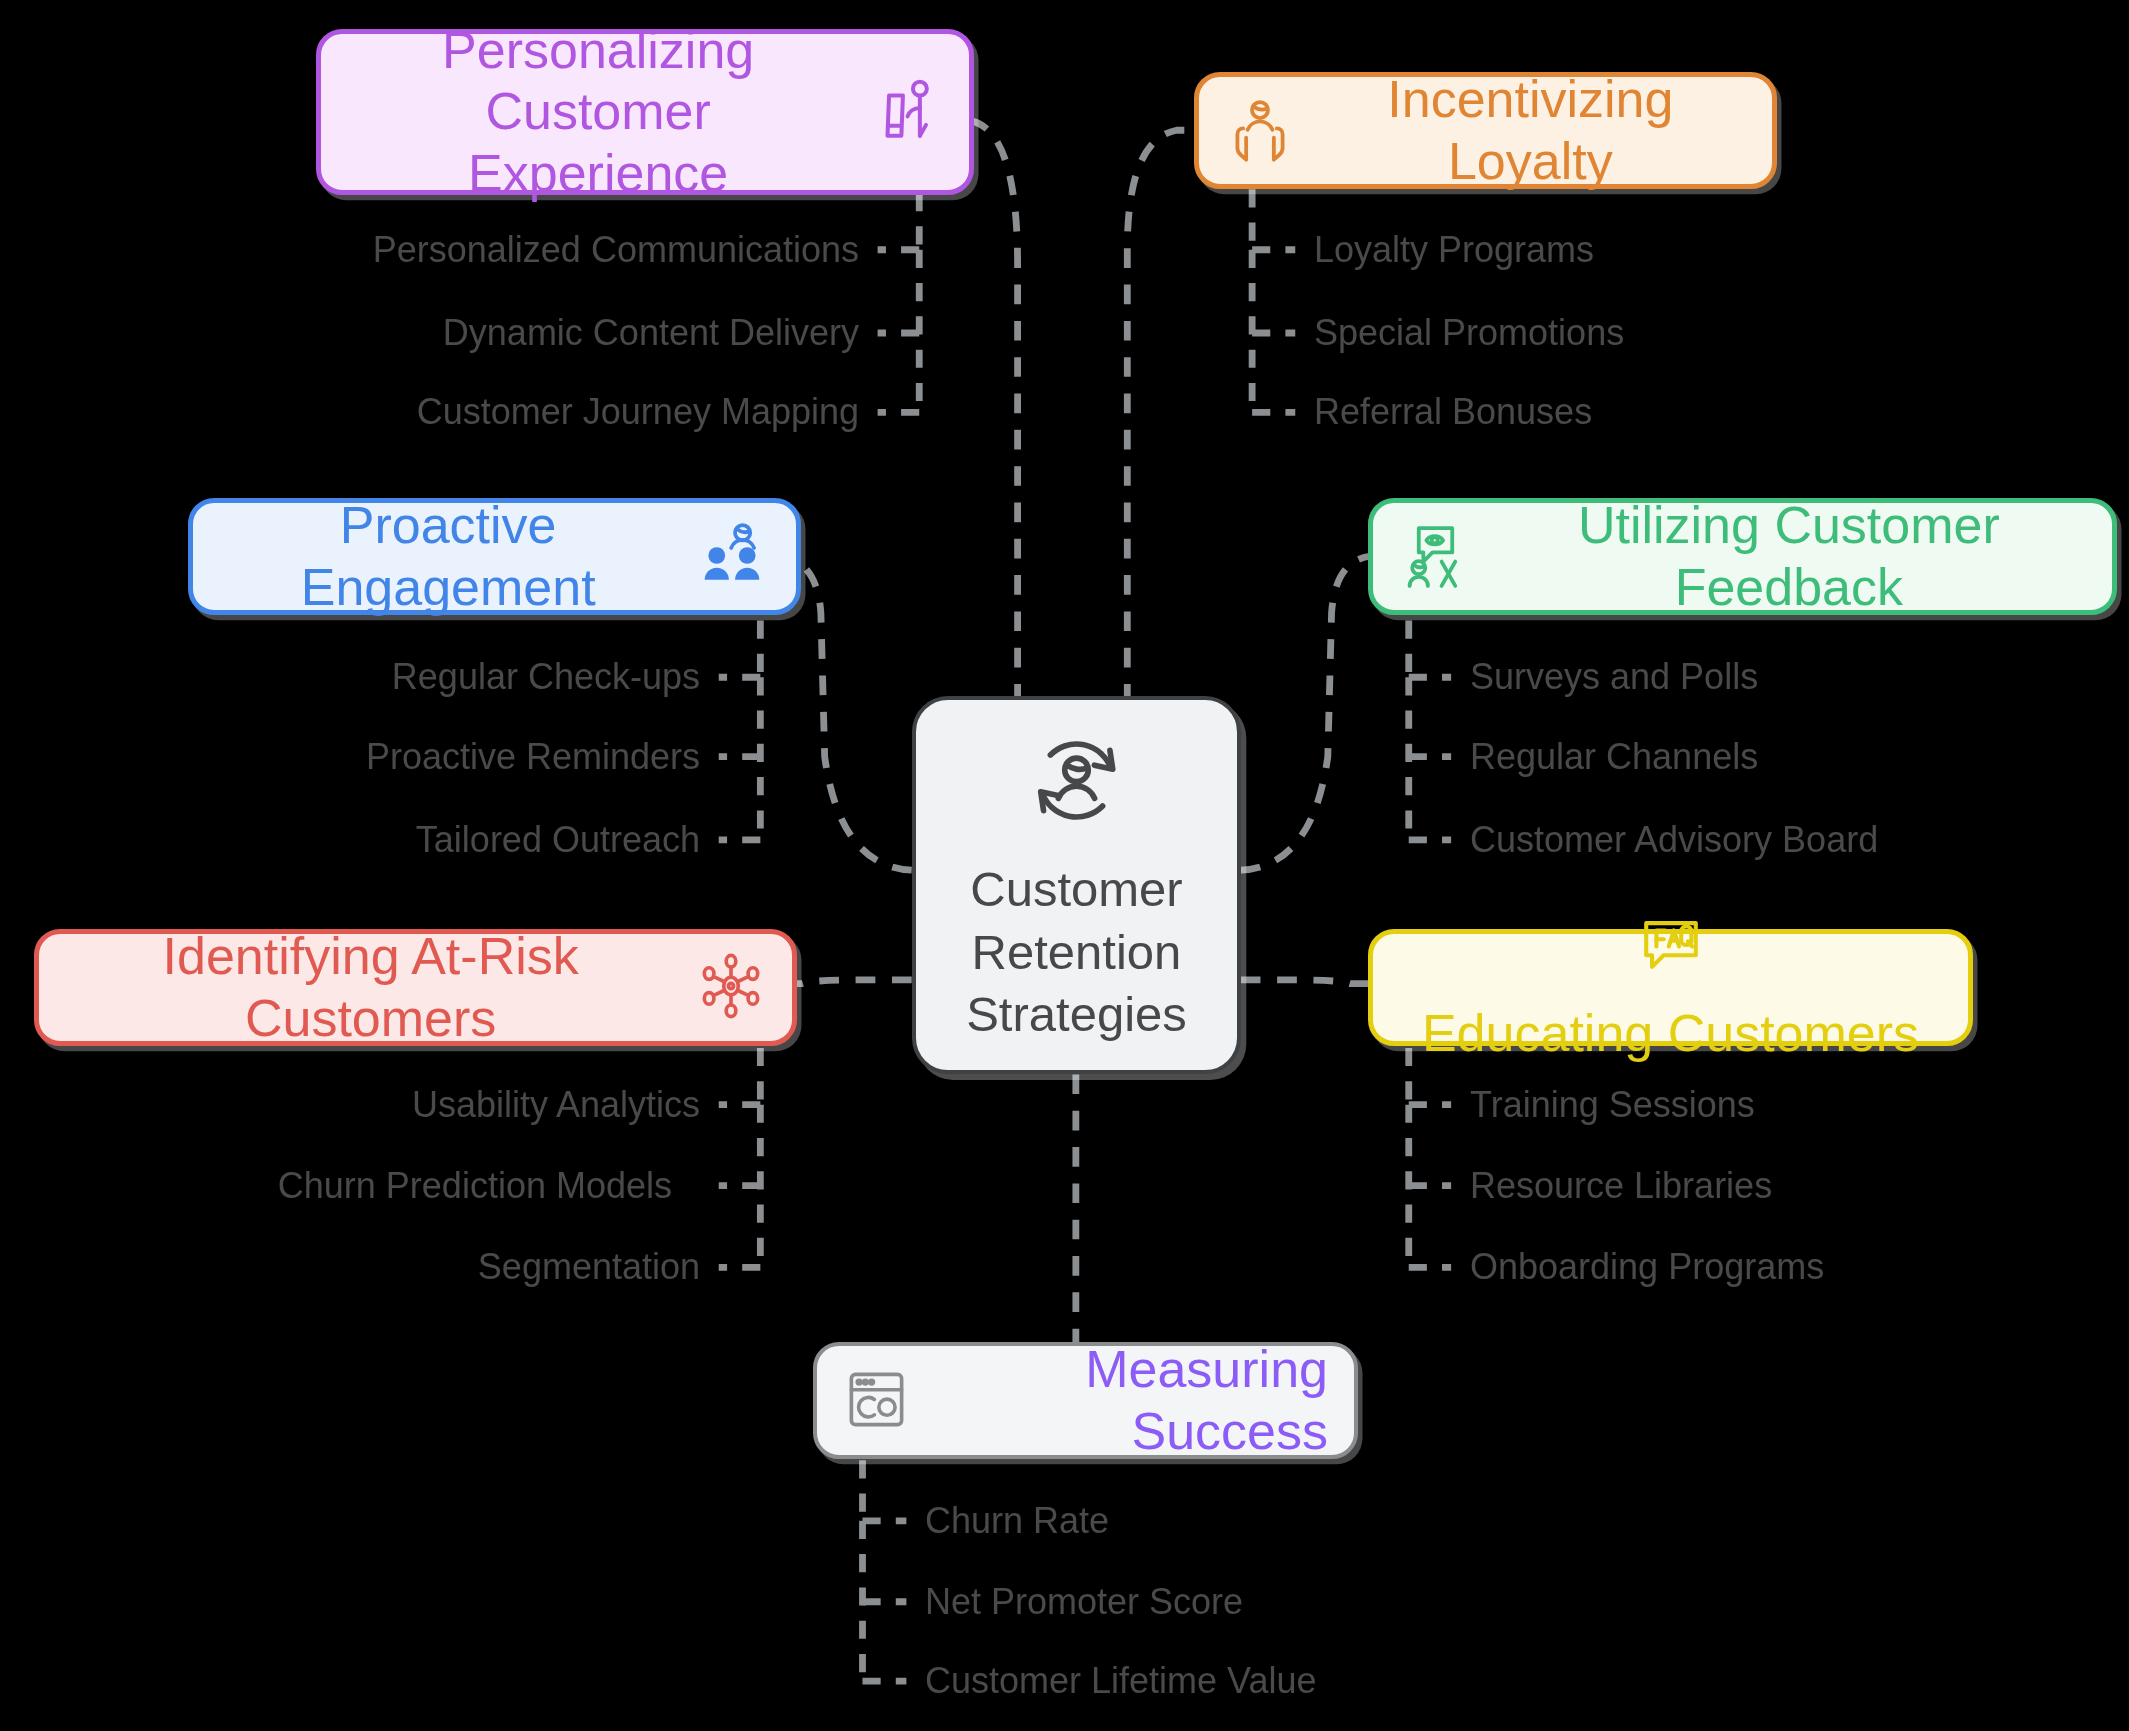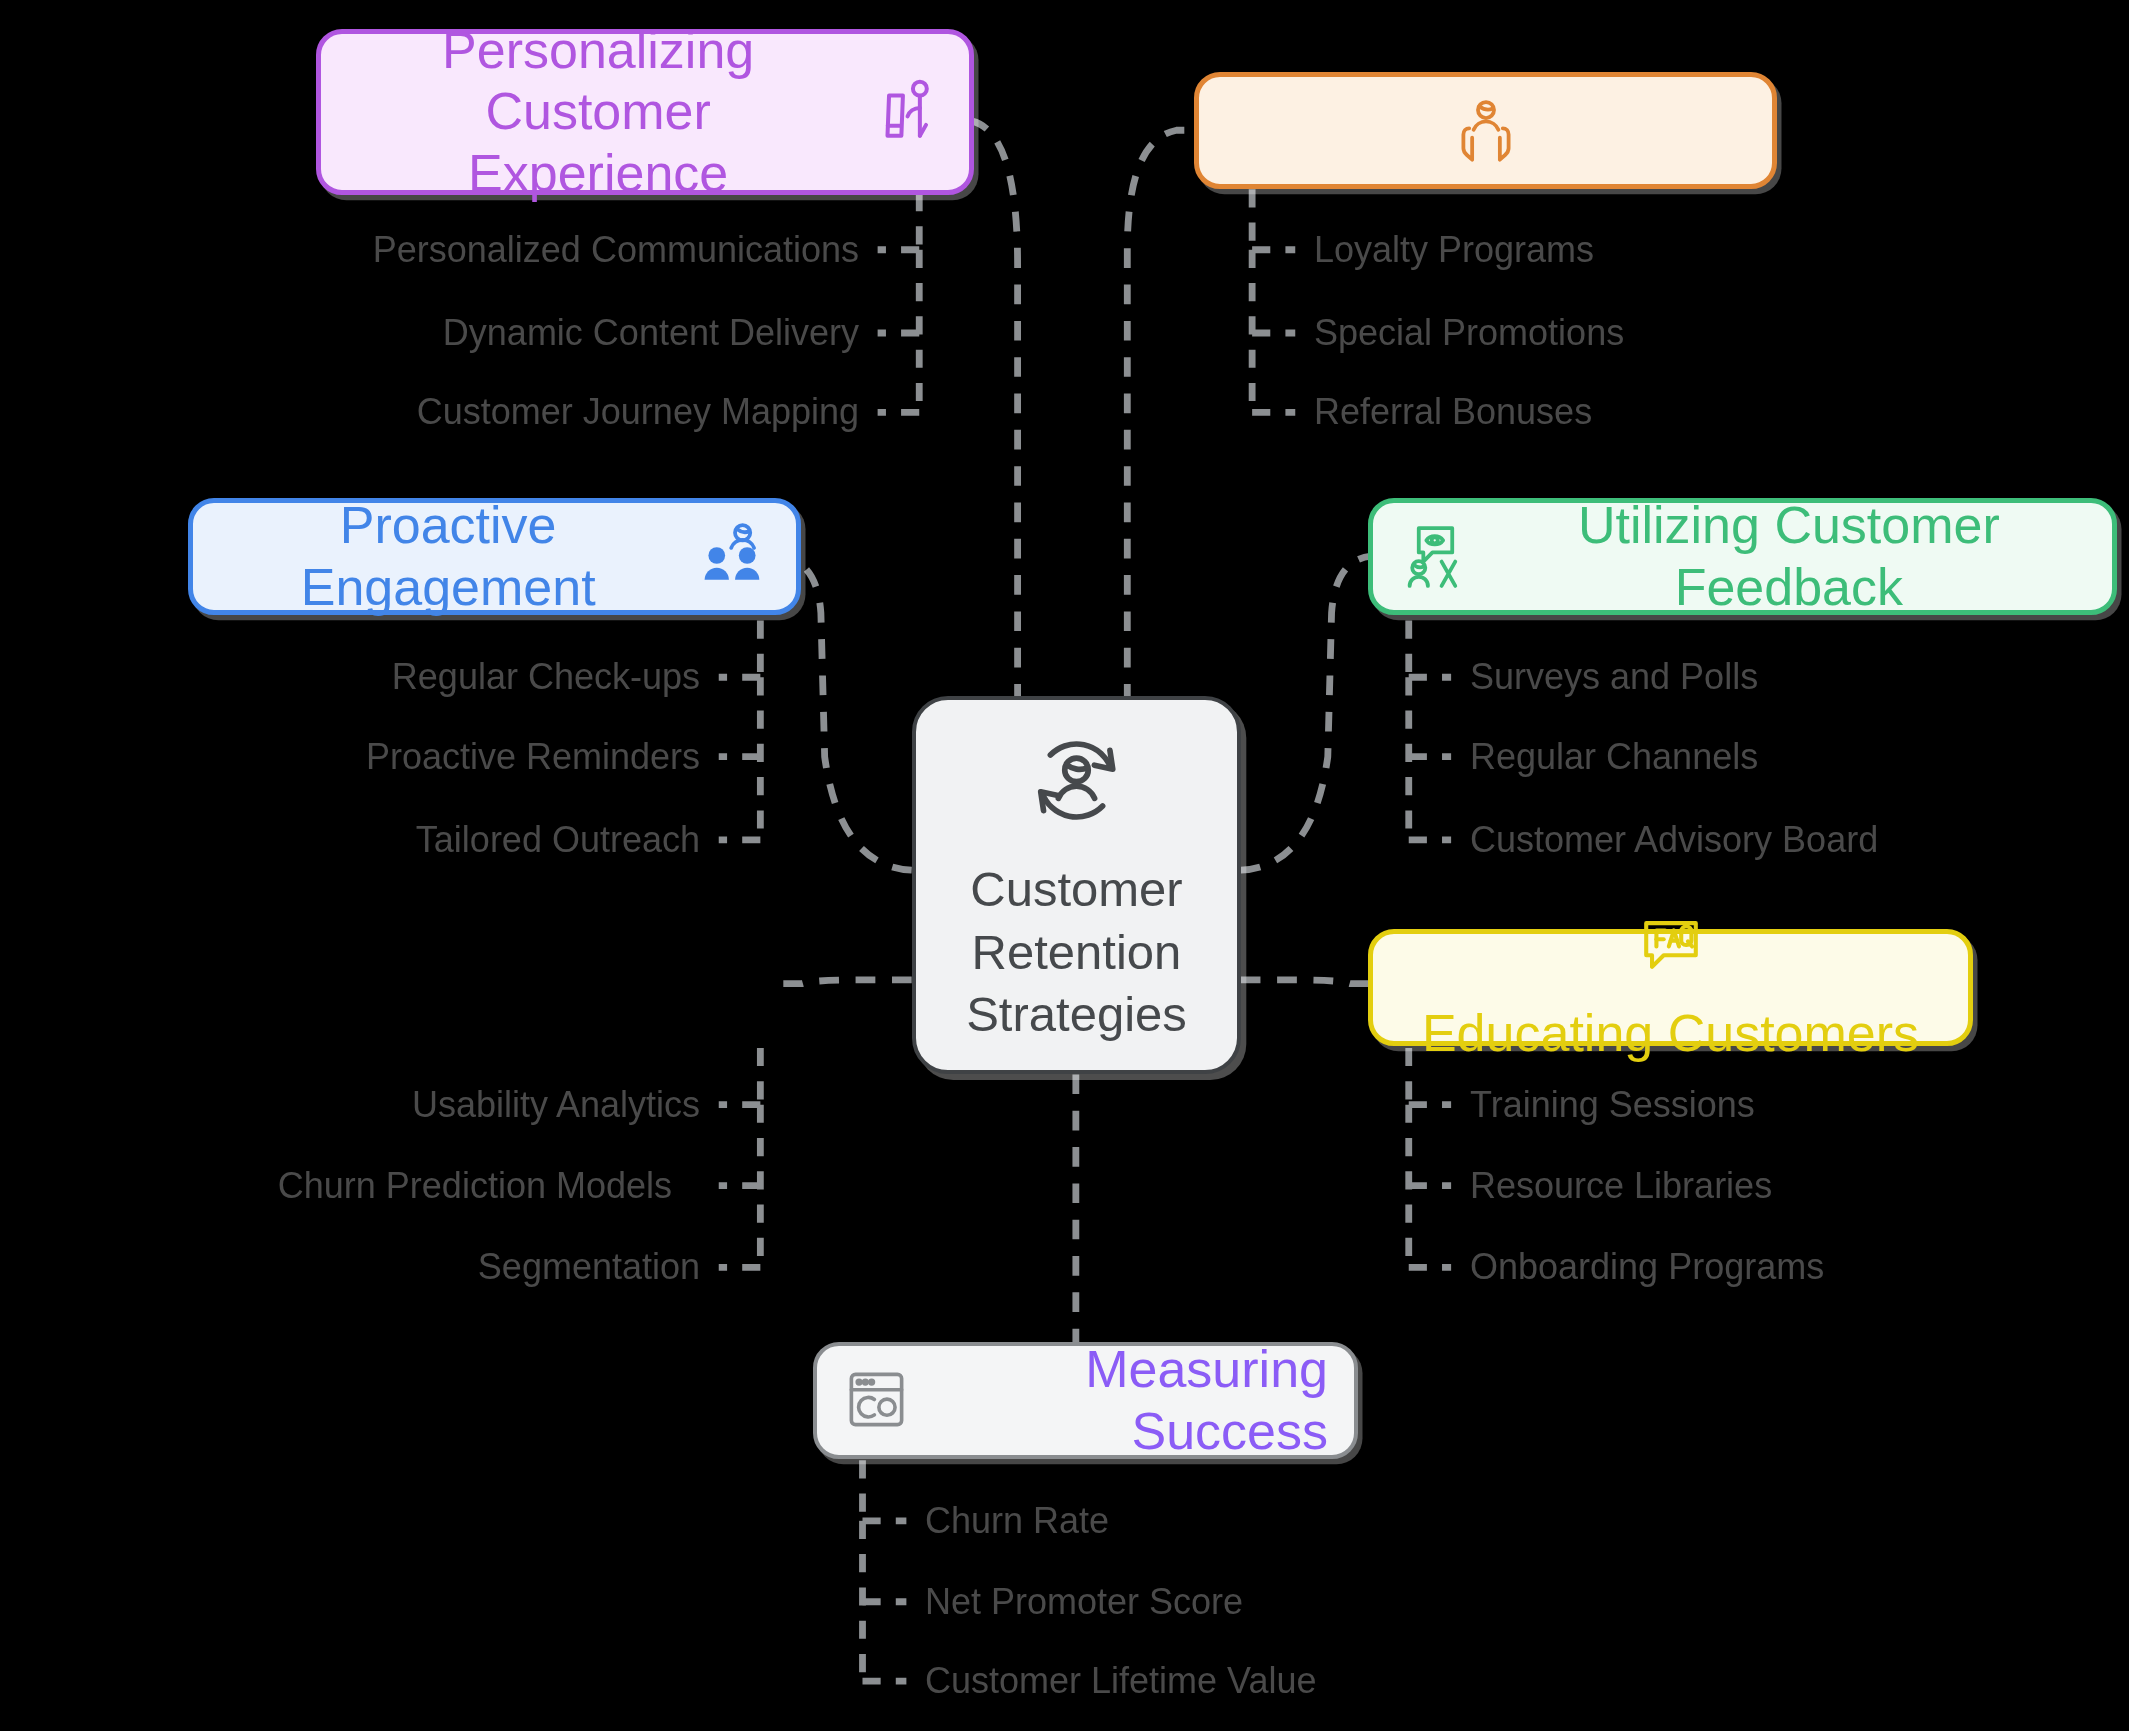--- a/index.html
+++ b/index.html
@@ -196,20 +196,21 @@
               border-color:#e08534; background:#fdf1e3;">
     <span class="ico">
       <svg width="70" height="70" viewBox="0 0 48 48" fill="none" stroke="#e08534" stroke-width="2.6" stroke-linecap="round" stroke-linejoin="round">
         <circle cx="24" cy="11" r="5.5"></circle>
         <path d="M19.4 8.4c2.8 2.2 6.4 2.9 9.2 1.6"></path>
         <path d="M15.5 24.5a9.2 9.2 0 0 1 17 0"></path>
         <path d="M12.5 23.5c-2.4 0-4 1.8-4 4.2v9.5c0 2 .9 3.3 2.4 4.6l3.6 3.2V30"></path>
         <path d="M35.5 23.5c2.4 0 4 1.8 4 4.2v9.5c0 2-.9 3.3-2.4 4.6L33.5 45V30"></path>
       </svg>
     </span>
+    <span class="label" style="color:#e08534;">Incentivizing Loyalty</span>
   </div>
   <div class="sub l" style="left:1314px; top:250px;">Loyalty Programs</div>
   <div class="sub l" style="left:1314px; top:333px;">Special Promotions</div>
   <div class="sub l" style="left:1314px; top:412px;">Referral Bonuses</div>
 
   <div class="node" style="left:188px; top:498px; width:613px; height:117px;
               border-color:#4285e8; background:#eaf2fd;">
     <span class="label" style="color:#4285e8;">Proactive Engagement</span>
     <span class="ico">
       <svg width="73" height="73" viewBox="0 0 48 48" fill="none" stroke="#4285e8" stroke-width="2.5" stroke-linecap="round" stroke-linejoin="round">
@@ -239,20 +240,37 @@
         <path d="M7 44a6 6 0 0 1 12 0"></path>
         <path d="M28 28l9 16M37 28l-9 16"></path>
       </svg>
     </span>
     <span class="label" style="color:#3dbd79;">Utilizing Customer Feedback</span>
   </div>
   <div class="sub l" style="left:1470px; top:677px;">Surveys and Polls</div>
   <div class="sub l" style="left:1470px; top:757px;">Regular Channels</div>
   <div class="sub l" style="left:1470px; top:840px;">Customer Advisory Board</div>
 
+  <div class="node" style="left:34px; top:929px; width:763px; height:117px;
+              border-color:#e05a52; background:#fce8e6;">
+    <span class="label" style="color:#e05a52;">Identifying At-Risk Customers</span>
+    <span class="ico">
+      <svg width="70" height="70" viewBox="0 0 48 48" fill="none" stroke="#e05a52" stroke-width="2.5" stroke-linecap="round" stroke-linejoin="round">
+        <ellipse cx="24" cy="24" rx="5" ry="6"></ellipse>
+        <circle cx="24" cy="24" r="1.8"></circle>
+        <ellipse cx="24" cy="7" rx="3.3" ry="4"></ellipse>
+        <ellipse cx="24" cy="41" rx="3.3" ry="4"></ellipse>
+        <ellipse cx="9" cy="15.5" rx="3.3" ry="4"></ellipse>
+        <ellipse cx="39" cy="15.5" rx="3.3" ry="4"></ellipse>
+        <ellipse cx="9" cy="32.5" rx="3.3" ry="4"></ellipse>
+        <ellipse cx="39" cy="32.5" rx="3.3" ry="4"></ellipse>
+        <path d="M24 11v7M24 30v7M12.2 17.6l7 3.3M28.8 27.1l7 3.3M35.8 17.6l-7 3.3M19.2 27.1l-7 3.3"></path>
+      </svg>
+    </span>
+  </div>
   <div class="sub r" style="left:700px; top:1105px;">Usability Analytics</div>
   <div class="sub r" style="left:672px; top:1186px;">Churn Prediction Models</div>
   <div class="sub r" style="left:700px; top:1267px;">Segmentation</div>
 
   <div class="node" style="left:1368px; top:929px; width:605px; height:117px;
               border-color:#e3ce0f; background:#fdfbe8;flex-direction:column;">
     <span class="ico">
       <svg width="70" height="70" viewBox="0 0 48 48" fill="none" stroke="#e3ce0f" stroke-width="2.8" stroke-linecap="round" stroke-linejoin="round">
         <path d="M7 9h34v22H19l-8 8v-8H7z"></path>
         <path d="M14 25v-11h6"></path>

